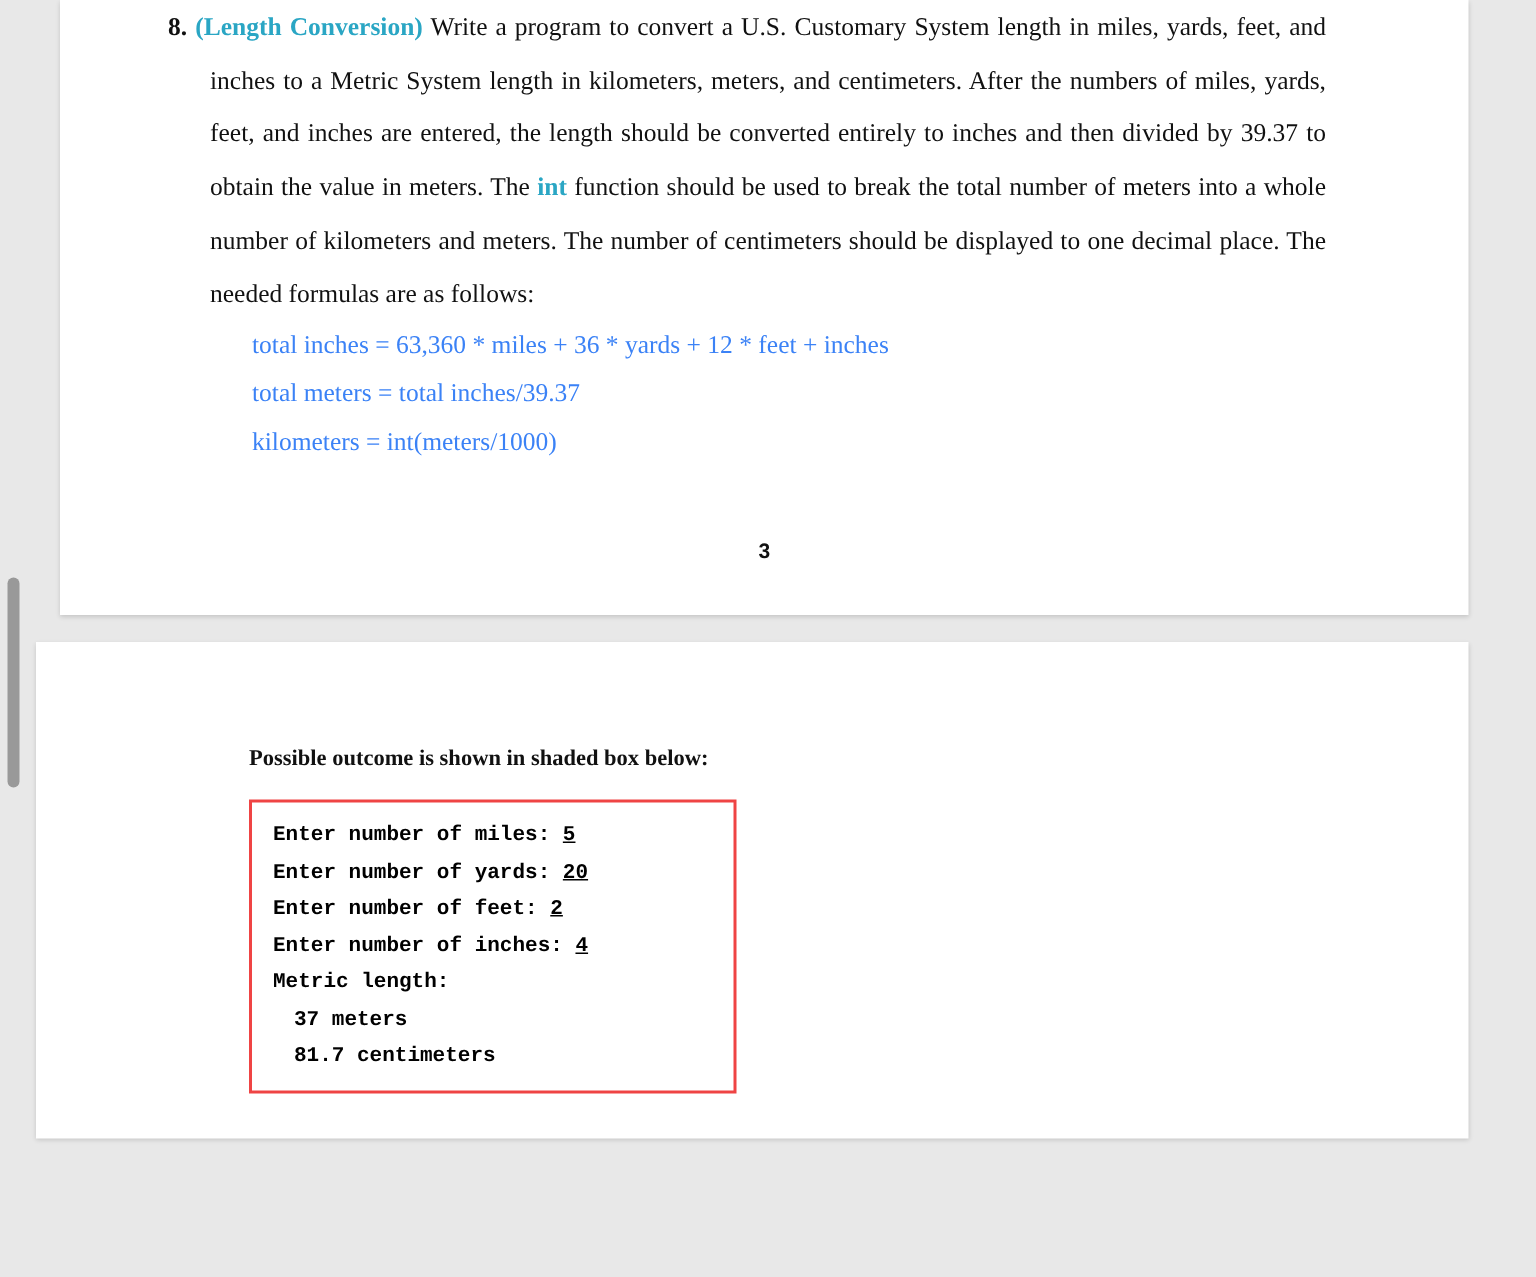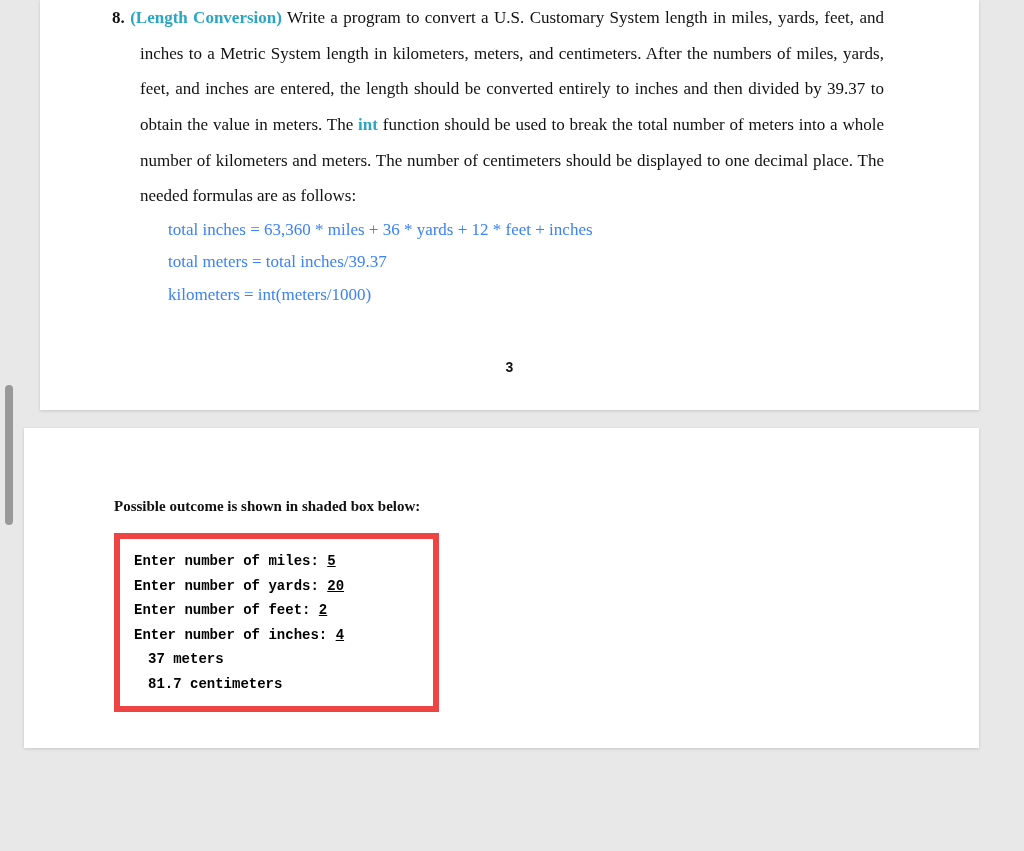--- a/index.html
+++ b/index.html
@@ -31,21 +31,21 @@
       box-shadow: 0 1px 3px rgba(0,0,0,0.15);
       padding: 0;
     }
     .page-top {
       padding: 0 95px 35px 95px;
       position: relative;
       margin-left: 40px;
     }
     .page-bottom {
       margin-top: 18px;
-      padding: 70px 95px 30px 60px;
+      padding: 70px 95px 30px 112px;
       min-height: 320px;
     }
     .problem {
       margin-left: 5px;
     }
     .problem-number {
       font-weight: bold;
       font-size: 17px;
       color: #111;
       display: inline;
@@ -85,21 +85,21 @@
       color: #111;
     }
     .outcome-heading {
       font-weight: bold;
       font-size: 15px;
       color: #111;
       margin-left: 30px;
       margin-bottom: 18px;
     }
     .code-box {
-      border: 6px solid #ef4444;
+      border: 2px solid #ef4444;
       margin-left: 30px;
       width: 325px;
       padding: 10px 14px;
       font-family: 'Courier New', Courier, monospace;
       font-size: 14px;
       font-weight: bold;
       line-height: 1.75;
       color: #000;
     }
     .code-line {
@@ -131,16 +131,17 @@
   <div class="page-number">3</div>
 </div>
 
 <div class="page page-bottom">
   <div class="outcome-heading">Possible outcome is shown in shaded box below:</div>
   <div class="code-box">
     <div class="code-line"><span>Enter number of miles: </span><span class="underline">5</span></div>
     <div class="code-line"><span>Enter number of yards: </span><span class="underline">20</span></div>
     <div class="code-line"><span>Enter number of feet: </span><span class="underline">2</span></div>
     <div class="code-line"><span>Enter number of inches: </span><span class="underline">4</span></div>
+    <div class="code-line">Metric length:</div>
     <div class="code-line indent">37 meters</div>
     <div class="code-line indent">81.7 centimeters</div>
   </div>
 </div>
 
 </body></html>

